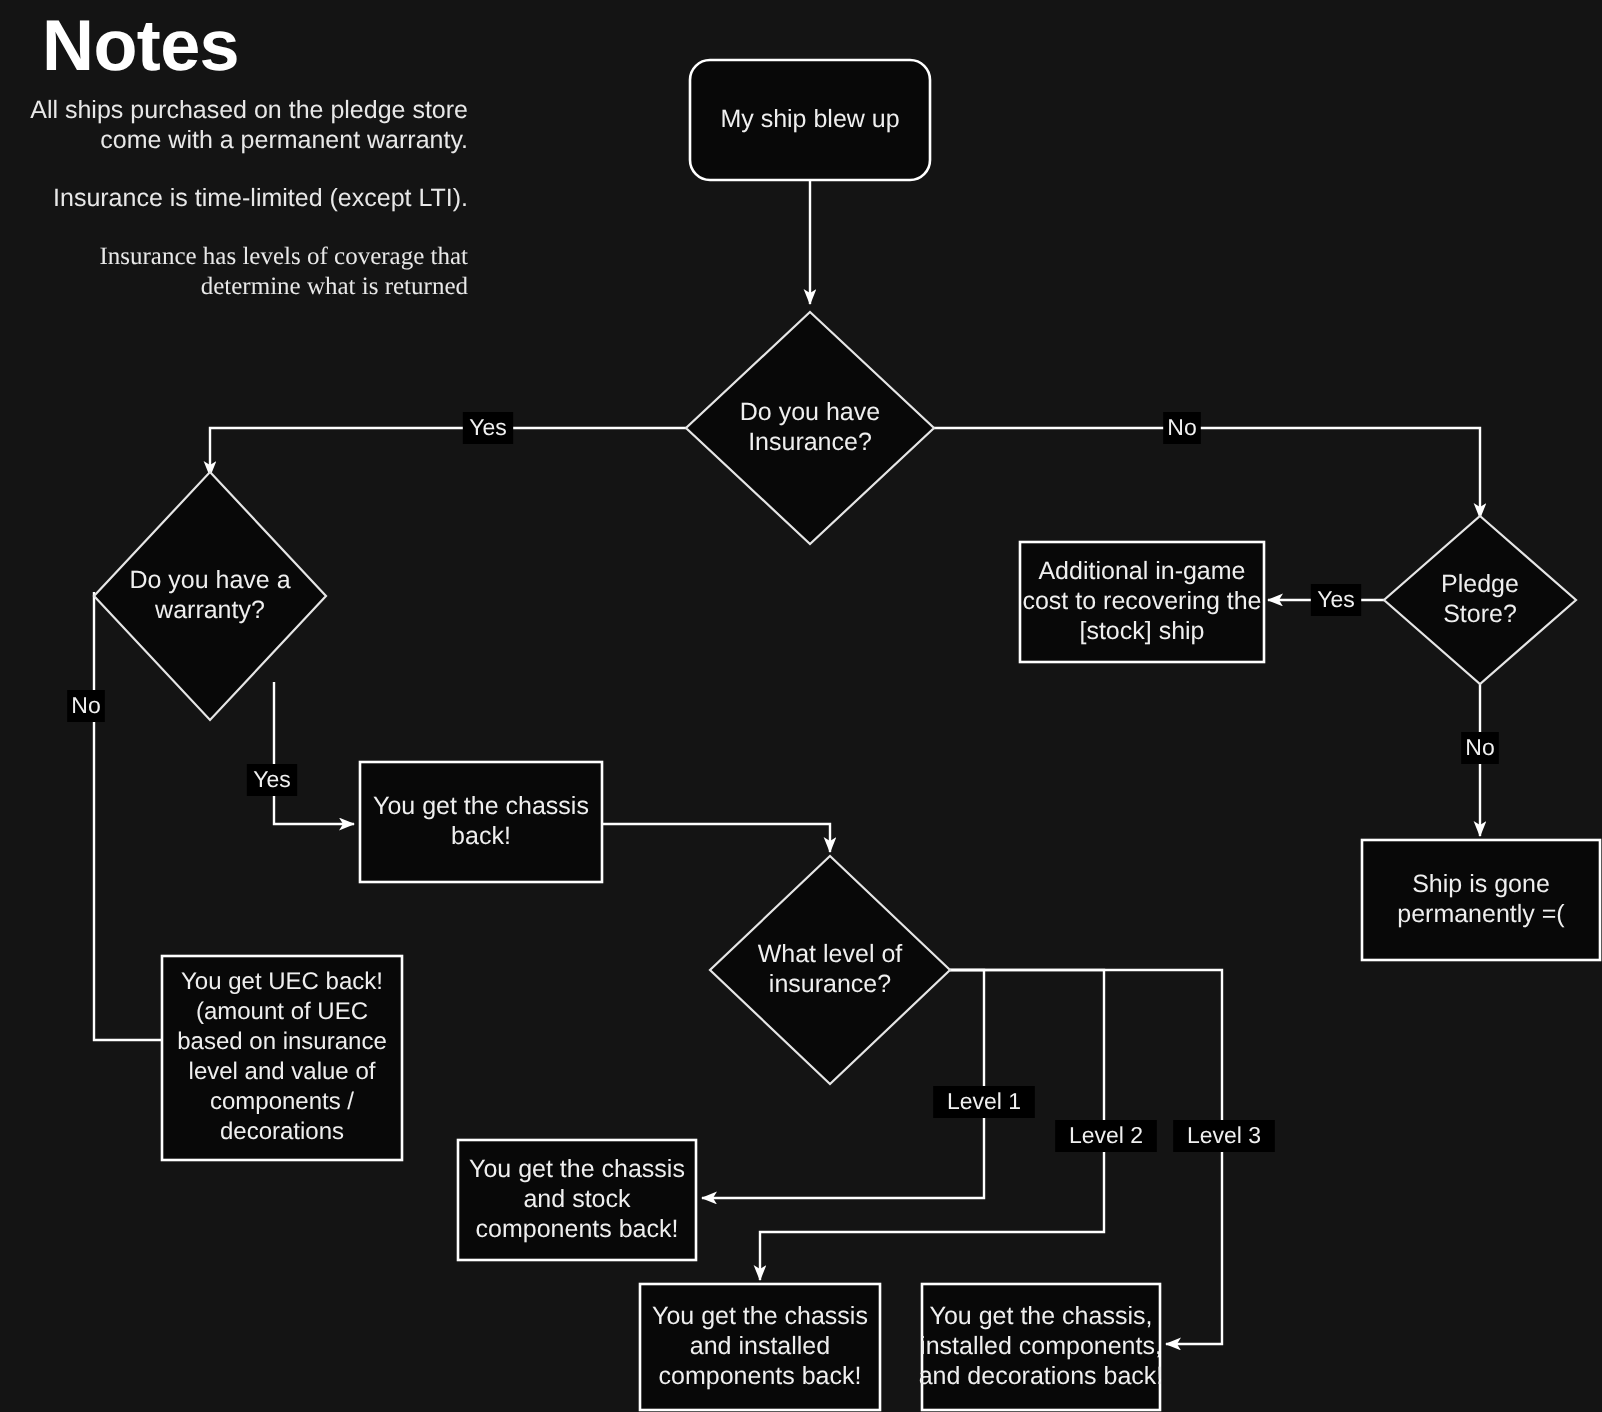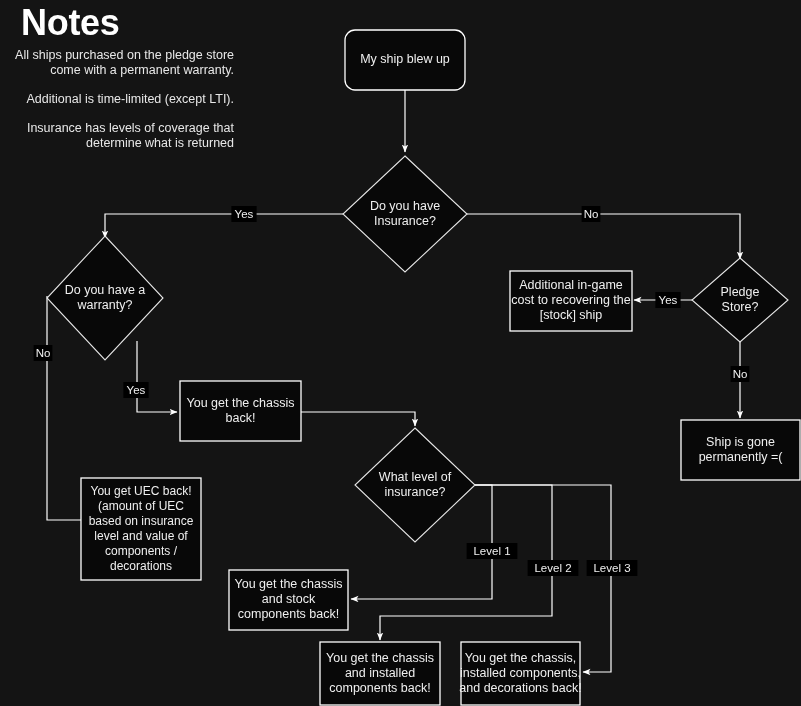--- a/index.html
+++ b/index.html
@@ -33,21 +33,21 @@
   .notes-body {
     position: absolute;
     left: 4px;
     top: 48px;
     width: 230px;
     font-size: 12.5px;
     line-height: 15px;
     color: #e8e8e8;
   }
   .notes-para { margin: 0 0 14px 0; text-align: right; }
-  .notes-para:last-child { margin-bottom: 0; }
+  .notes-para:last-child { margin-bottom: 0; font-family: Liberation Serif, serif; }
 
   svg { display: block; }
   .edge {
     stroke: #ffffff;
     stroke-width: 1.2;
     fill: none;
   }
   .node-shape {
     fill: #080808;
     stroke: #ffffff;
@@ -75,21 +75,21 @@
     dominant-baseline: middle;
   }
 </style>
 </head>
 <body>
 
 <div class="notes">
   <div class="notes-title">Notes</div>
   <div class="notes-body">
       <p class="notes-para">All ships purchased on the pledge store come with a permanent warranty.</p>
-      <p class="notes-para">Additional is time-limited (except LTI).</p>
+      <p class="notes-para">Insurance is time-limited (except LTI).</p>
       <p class="notes-para">Insurance has levels of coverage that determine what is returned</p>
     </div>
 </div>
 
 <svg id="canvas" viewBox="0 0 801 706" xmlns="http://www.w3.org/2000/svg">
   <defs>
     <marker id="arrowhead" markerWidth="9" markerHeight="9" refX="7.5" refY="3.2" orient="auto" markerUnits="userSpaceOnUse">
       <path d="M0,0 L8,3.2 L0,6.4 L2,3.2 z" fill="#ffffff"></path>
     </marker>
   </defs>

